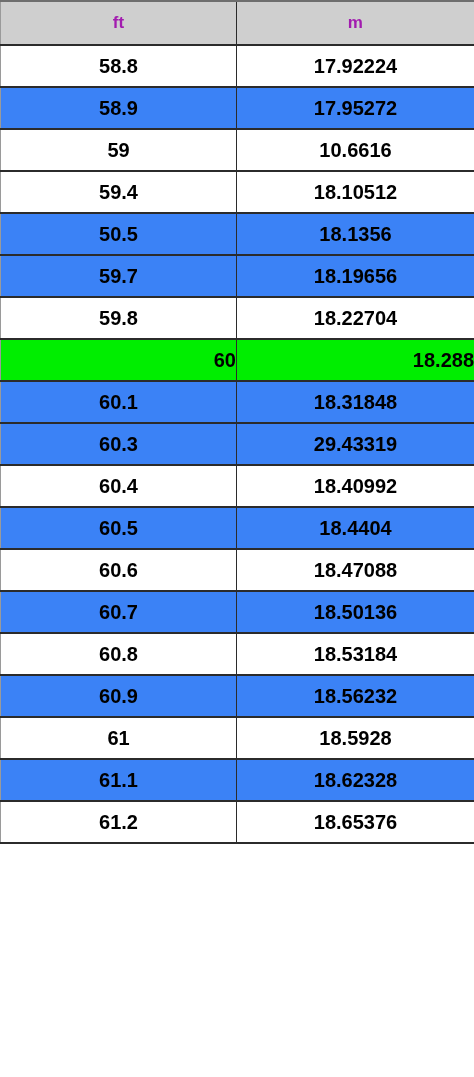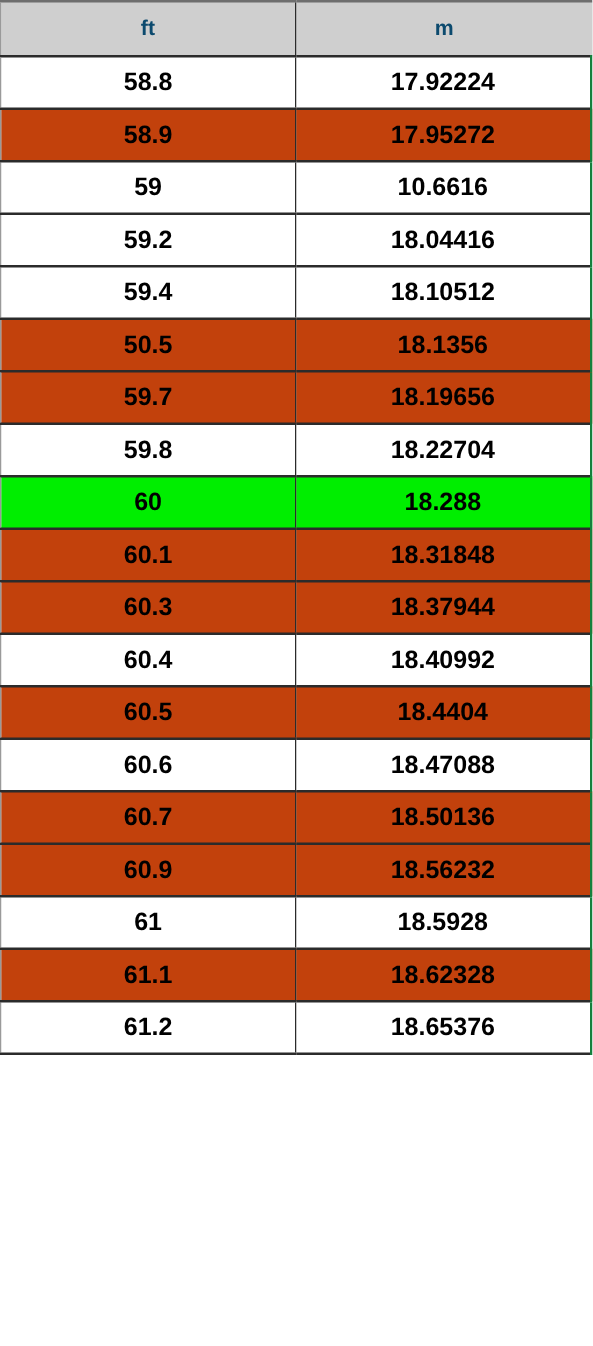--- a/index.html
+++ b/index.html
@@ -24,21 +24,21 @@
     border-collapse: collapse;
     table-layout: fixed;
     border-spacing: 0;
   }
   table.conv col.col-ft { width: 236px; }
   table.conv col.col-m  { width: 238px; }
 
   table.conv thead th {
     height: 42px;
     background: #cfcfcf;
-    color: #0c4a6e;
+    color: #a21caf;
     font-size: 17px;
     font-weight: bold;
     text-align: center;
     vertical-align: middle;
     border-top: 2px solid #6e6e6e;
     border-bottom: 2px solid #2b2b2b;
     border-left: 1px solid #9a9a9a;
     border-right: 1px solid #2b2b2b;
     padding: 0;
     letter-spacing: 0.2px;
@@ -54,28 +54,29 @@
     color: #000000;
     text-align: center;
     vertical-align: middle;
     padding: 0;
     border-bottom: 2px solid #2b2b2b;
     border-left: 1px solid #9a9a9a;
     border-right: 1px solid #2b2b2b;
     line-height: 1;
   }
   table.conv tbody td.cell-m {
-    border-right: 6px solid #15803d;
+    border-right: 1px solid #15803d;
   }
 
   tbody tr.row-odd  td { background: #ffffff; }
-  tbody tr.row-even td { background: #c2410c; }
+  tbody tr.row-even td { background: #3b82f6; }
   tbody tr.row-highlight td {
     background: #00ee00;
     color: #000000;
+    text-align: right;
   }
 </style>
 </head>
 <body>
 
 <div id="conversion-table-wrap">
   <table class="conv">
     <colgroup>
       <col class="col-ft">
       <col class="col-m">
@@ -93,24 +94,20 @@
         </tr>
         <tr class="row-even">
           <td class="cell-ft">58.9</td>
           <td class="cell-m">17.95272</td>
         </tr>
         <tr class="row-odd">
           <td class="cell-ft">59</td>
           <td class="cell-m">10.6616</td>
         </tr>
         <tr class="row-odd">
-          <td class="cell-ft">59.2</td>
-          <td class="cell-m">18.04416</td>
-        </tr>
-        <tr class="row-odd">
           <td class="cell-ft">59.4</td>
           <td class="cell-m">18.10512</td>
         </tr>
         <tr class="row-even">
           <td class="cell-ft">50.5</td>
           <td class="cell-m">18.1356</td>
         </tr>
         <tr class="row-even">
           <td class="cell-ft">59.7</td>
           <td class="cell-m">18.19656</td>
@@ -122,37 +119,41 @@
         <tr class="row-highlight">
           <td class="cell-ft">60</td>
           <td class="cell-m">18.288</td>
         </tr>
         <tr class="row-even">
           <td class="cell-ft">60.1</td>
           <td class="cell-m">18.31848</td>
         </tr>
         <tr class="row-even">
           <td class="cell-ft">60.3</td>
-          <td class="cell-m">18.37944</td>
+          <td class="cell-m">29.43319</td>
         </tr>
         <tr class="row-odd">
           <td class="cell-ft">60.4</td>
           <td class="cell-m">18.40992</td>
         </tr>
         <tr class="row-even">
           <td class="cell-ft">60.5</td>
           <td class="cell-m">18.4404</td>
         </tr>
         <tr class="row-odd">
           <td class="cell-ft">60.6</td>
           <td class="cell-m">18.47088</td>
         </tr>
         <tr class="row-even">
           <td class="cell-ft">60.7</td>
           <td class="cell-m">18.50136</td>
+        </tr>
+        <tr class="row-odd">
+          <td class="cell-ft">60.8</td>
+          <td class="cell-m">18.53184</td>
         </tr>
         <tr class="row-even">
           <td class="cell-ft">60.9</td>
           <td class="cell-m">18.56232</td>
         </tr>
         <tr class="row-odd">
           <td class="cell-ft">61</td>
           <td class="cell-m">18.5928</td>
         </tr>
         <tr class="row-even">

